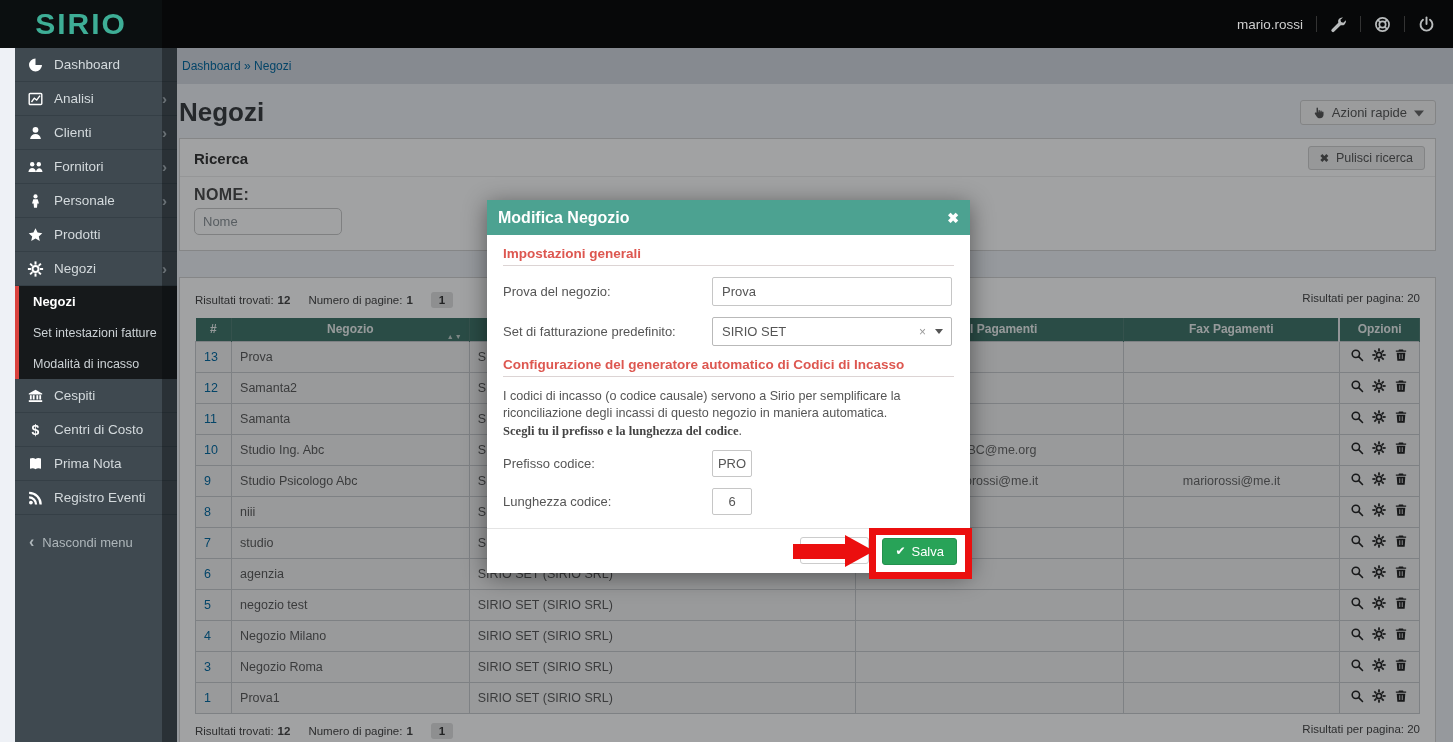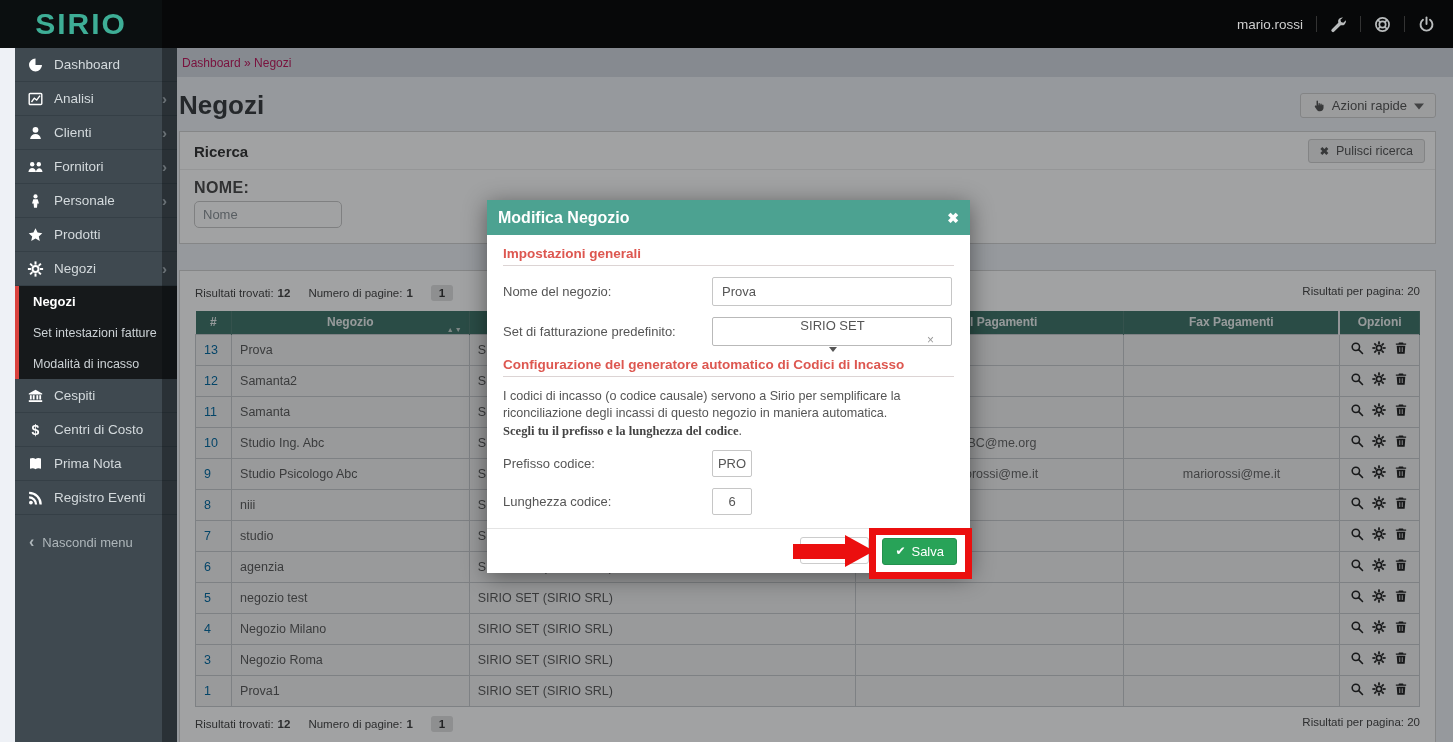--- a/index.html
+++ b/index.html
@@ -32,21 +32,21 @@
     color:#ccd2d6; font-size:12.5px; cursor:pointer; }
   .submenu-item.active { color:#fff; font-weight:bold; font-size:13px; }
   .collapse-link { position:absolute; left:0; top:477px; width:162px; height:34px;
     display:flex; align-items:center; padding-left:14px; color:#aeb6ba; font-size:13px;
     cursor:pointer; gap:8px; }
   .collapse-link .chev { font-size:16px; font-weight:bold; }
 
   
   .content { position:absolute; left:162px; top:48px; right:0; bottom:0;
     background:#eef1f6; z-index:10; }
-  .breadcrumb { height:29px; background:#d4d8e0; color:#be185d; font-size:12px;
+  .breadcrumb { height:36px; background:#d4d8e0; color:#0369a1; font-size:12px;
     display:flex; align-items:center; padding-left:20px; }
   .page-head { display:flex; align-items:center; justify-content:space-between;
     padding:13px 17px 10px 17px; }
   .page-title { font-size:26px; font-weight:bold; color:#373b3e; }
   .btn-light { display:inline-flex; align-items:center; gap:7px; background:#f6f6f6;
     border:1px solid #cfcfcf; border-radius:3px; color:#555; font-size:13px;
     padding:4px 11px; cursor:pointer; }
   .btn-light .bicon { width:13px; height:14px; display:inline-flex; color:#555; }
   .btn-light .bicon svg { width:100%; height:100%; }
   .caret { width:10px; height:8px; display:inline-flex; color:#666; }
@@ -101,21 +101,21 @@
   .modal-close { margin-left:auto; color:#fff; font-size:14px; font-weight:bold; cursor:pointer; }
   .modal-body { padding:11px 16px 2px; }
   .legend { color:#dd5750; font-size:13.5px; font-weight:bold; padding-bottom:4px;
     border-bottom:1px solid #dcd4d4; margin-bottom:11px; }
   .m-row { display:flex; align-items:center; margin-bottom:11px; }
   .m-label { width:209px; font-size:13px; color:#555; flex:0 0 209px; }
   .m-input { width:240px; height:29px; border:1px solid #c6c6c6; border-radius:2px;
     padding:0 9px; font-size:13px; color:#555; font-family:"Liberation Sans",sans-serif; }
   .m-select { width:240px; height:29px; border:1px solid #b9b9b9; border-radius:2px;
     display:flex; align-items:center; padding:0 8px 0 9px; font-size:13px; color:#555;
-    cursor:pointer;flex-direction:column; }
+    cursor:pointer; }
   .sel-clear { margin-left:auto; color:#999; font-size:12px; padding-right:9px; cursor:pointer; }
   .sel-caret { width:0; height:0; border-left:4px solid transparent;
     border-right:4px solid transparent; border-top:5px solid #555; }
   .m-para { font-size:12.6px; color:#555; line-height:1.38; margin:6px 0 10px; }
   .m-para b { color:#444;font-family:Liberation Serif, serif; }
   .m-input.small { width:40px; height:27px; text-align:center; padding:0 4px; }
   .modal-footer { border-top:1px solid #e4e4e4; padding:8px 13px; text-align:right;
     position:relative; }
   .btn-cancel { display:inline-block; background:#fff; border:1px solid #ccc;
     border-radius:3px; color:#888; font-size:13px; padding:5px 12px; margin-right:9px;
@@ -793,21 +793,21 @@
 
 <div class="modal">
   <div class="modal-header">
     <span class="modal-title">Modifica Negozio</span>
     <span class="modal-close">✖</span>
   </div>
   <div class="modal-body">
     <div class="legend">Impostazioni generali</div>
 
     <div class="m-row">
-      <span class="m-label">Nome del negozio:</span>
+      <span class="m-label">Prova del negozio:</span>
       <input class="m-input" type="text" value="Prova" style="">
     </div>
 
     <div class="m-row">
       <span class="m-label">Set di fatturazione predefinito:</span>
       <span class="m-select">
         <span>SIRIO SET</span>
         <span class="sel-clear">×</span>
         <span class="sel-caret"></span>
       </span>

